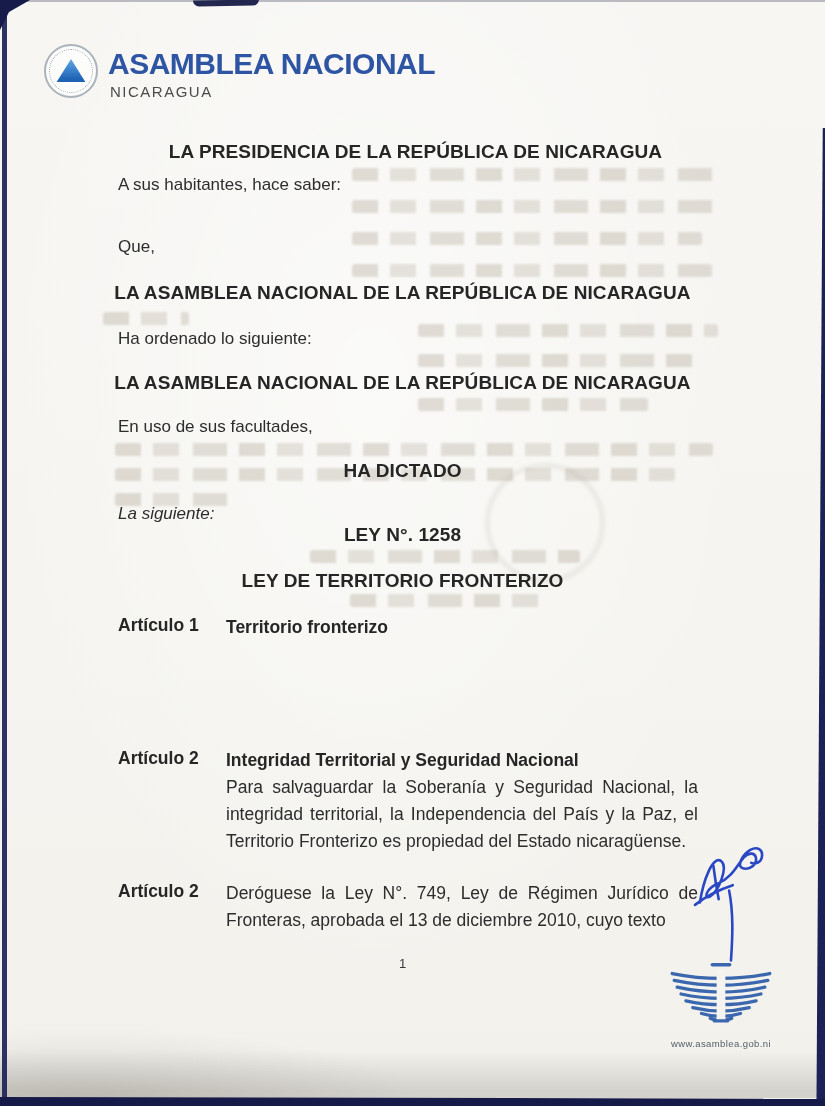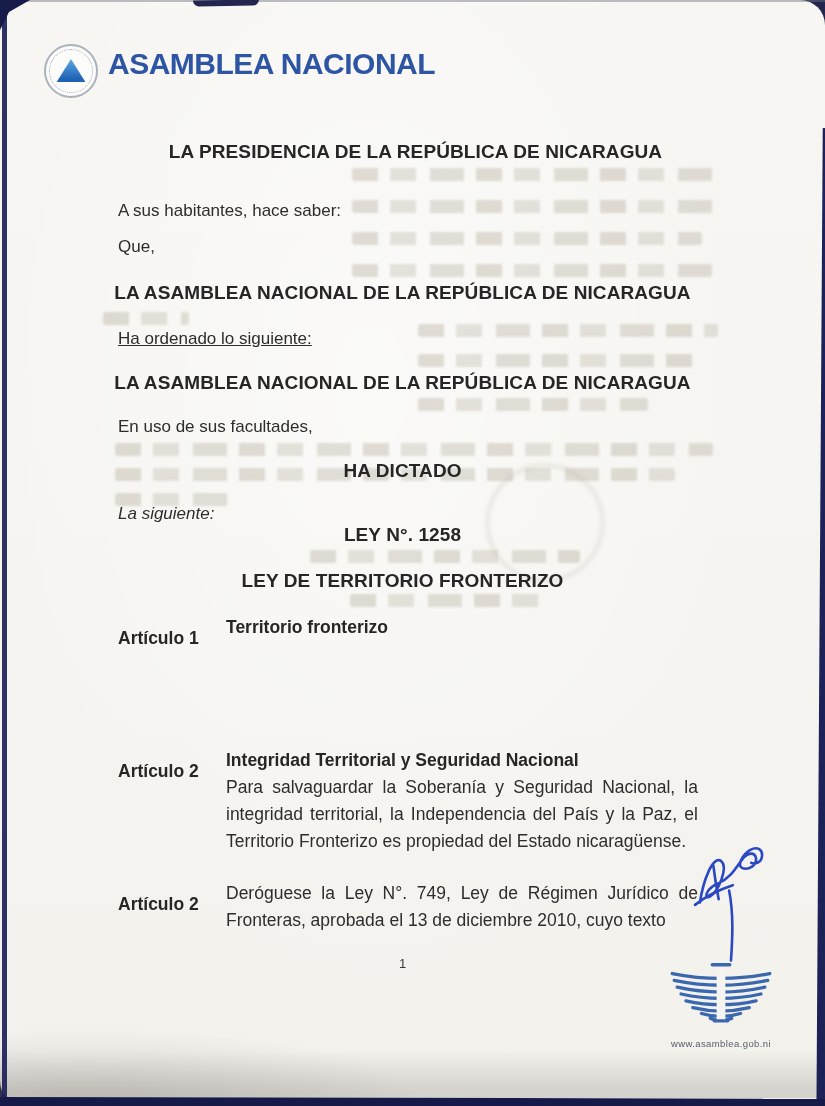--- a/index.html
+++ b/index.html
@@ -7,21 +7,20 @@
     width:825px;height:1106px;position:relative;overflow:hidden;
     background:#23274f;
     font-family:"Liberation Sans", sans-serif;
     -webkit-font-smoothing:antialiased;
   }
   .paper{
     position:absolute;inset:0;
     background:
       radial-gradient(ellipse at 45% 35%, rgba(255,255,255,0.5), rgba(255,255,255,0) 60%),
       linear-gradient(180deg,#f7f6f3 0%,#f5f4f0 55%,#f2f1ec 100%);
-    border-radius: 25px;
   }
   
   .edge-left{position:absolute;left:2px;top:0;bottom:9px;width:5px;background:#1c2157;opacity:.92;}
   .corner-tl{position:absolute;left:0;top:0;width:30px;height:30px;background:#171b4a;
     clip-path:polygon(0 0,100% 0,30% 40%,0 100%);}
   .smudge-top{position:absolute;left:193px;top:0;width:66px;height:6px;background:#23274f;
     border-radius:0 0 6px 6px;transform:rotate(-1deg);}
   .edge-top{position:absolute;left:0;top:0;right:0;height:2px;background:rgba(110,112,130,0.45);}
   .edge-right{position:absolute;right:0;top:128px;bottom:0;width:9px;background:#1c2157;
     clip-path:polygon(75% 0,100% 0,100% 100%,5% 100%);}
@@ -42,21 +41,21 @@
     background:linear-gradient(180deg,#63aae8 0%,#1e63b4 85%);
     clip-path:polygon(50% 4%,2% 96%,98% 96%);}
   .brand-text{margin-left:10px;padding-top:5px;}
   .brand-name{font-size:30px;font-weight:bold;color:#2e55a3;letter-spacing:-0.5px;line-height:1;}
   .brand-country{font-size:15px;color:#4b4b4b;letter-spacing:1.5px;margin-top:4px;margin-left:2px;}
   
   .line{position:absolute;color:#2d2d2d;font-size:17px;white-space:nowrap;}
   .center{left:0;right:20px;text-align:center;white-space:nowrap;}
   .bold{font-weight:bold;font-size:19px;letter-spacing:0.1px;color:#262626;}
   .article{position:absolute;left:118px;width:594px;}
-  .article .label{position:absolute;left:0;top:14px;font-weight:bold;font-size:17.5px;color:#262626;}
+  .article .label{position:absolute;left:0;top:1px;font-weight:bold;font-size:17.5px;color:#262626;}
   .article .content{margin-left:108px;width:472px;}
   .article .a-head{font-weight:bold;font-size:17.5px;color:#262626;line-height:27px;}
   .article .a-body{font-size:17.5px;color:#2d2d2d;line-height:27px;text-align:justify;}
   
   .ghost{position:absolute;height:13px;border-radius:3px;filter:blur(1.3px);opacity:.9;
     background:repeating-linear-gradient(90deg,
       rgba(152,141,118,0.30) 0 26px, rgba(152,141,118,0) 26px 38px,
       rgba(152,141,118,0.24) 38px 64px, rgba(152,141,118,0) 64px 78px,
       rgba(152,141,118,0.28) 78px 112px, rgba(152,141,118,0) 112px 124px);}
   .ghost-seal{position:absolute;left:486px;top:464px;width:112px;height:112px;border-radius:50%;
@@ -74,20 +73,21 @@
 <body>
 
 <div class="paper">
 
   <header class="brand">
     <div class="emblem">
       <div class="emblem-triangle"></div>
     </div>
     <div class="brand-text">
       <div class="brand-name">ASAMBLEA NACIONAL</div>
+      <div class="brand-country">NICARAGUA</div>
     </div>
   </header>
 
   <div>
     <div class="ghost" style="left:352px;top:168px;width:368px;"></div>
     <div class="ghost" style="left:352px;top:200px;width:368px;"></div>
     <div class="ghost" style="left:352px;top:232px;width:350px;"></div>
     <div class="ghost" style="left:352px;top:264px;width:360px;"></div>
     <div class="ghost" style="left:103px;top:312px;width:86px;"></div>
     <div class="ghost" style="left:418px;top:324px;width:300px;"></div>
@@ -95,24 +95,24 @@
     <div class="ghost" style="left:418px;top:398px;width:230px;"></div>
     <div class="ghost" style="left:115px;top:443px;width:598px;"></div>
     <div class="ghost" style="left:115px;top:468px;width:560px;"></div>
     <div class="ghost" style="left:115px;top:493px;width:118px;"></div>
     <div class="ghost" style="left:310px;top:550px;width:270px;"></div>
     <div class="ghost" style="left:350px;top:594px;width:190px;"></div>
     <div class="ghost-seal"></div>
   </div>
 
   <div class="line center bold" style="top:141px;padding-left:26px;">LA PRESIDENCIA DE LA REPÚBLICA DE NICARAGUA</div>
-  <div class="line" style="left:118px;top:201px;">A sus habitantes, hace saber:</div>
+  <div class="line" style="left:118px;top:175px;">A sus habitantes, hace saber:</div>
   <div class="line" style="left:118px;top:237px;">Que,</div>
   <div class="line center bold" style="top:282px;">LA ASAMBLEA NACIONAL DE LA REPÚBLICA DE NICARAGUA</div>
-  <div class="line" style="left:118px;top:329px;text-decoration:underline;">Ha ordenado lo siguiente:</div>
+  <div class="line" style="left:118px;top:329px;">Ha ordenado lo siguiente:</div>
   <div class="line center bold" style="top:372px;">LA ASAMBLEA NACIONAL DE LA REPÚBLICA DE NICARAGUA</div>
   <div class="line" style="left:118px;top:417px;">En uso de sus facultades,</div>
   <div class="line center bold" style="top:460px;">HA DICTADO</div>
   <div class="line" style="left:118px;top:504px;font-style:italic;">La siguiente:</div>
   <div class="line center bold" style="top:524px;">LEY N°. 1258</div>
   <div class="line center bold" style="top:570px;">LEY DE TERRITORIO FRONTERIZO</div>
 
   <section class="article" style="top:614px;">
     <div class="label">Artículo 1</div>
     <div class="content">

